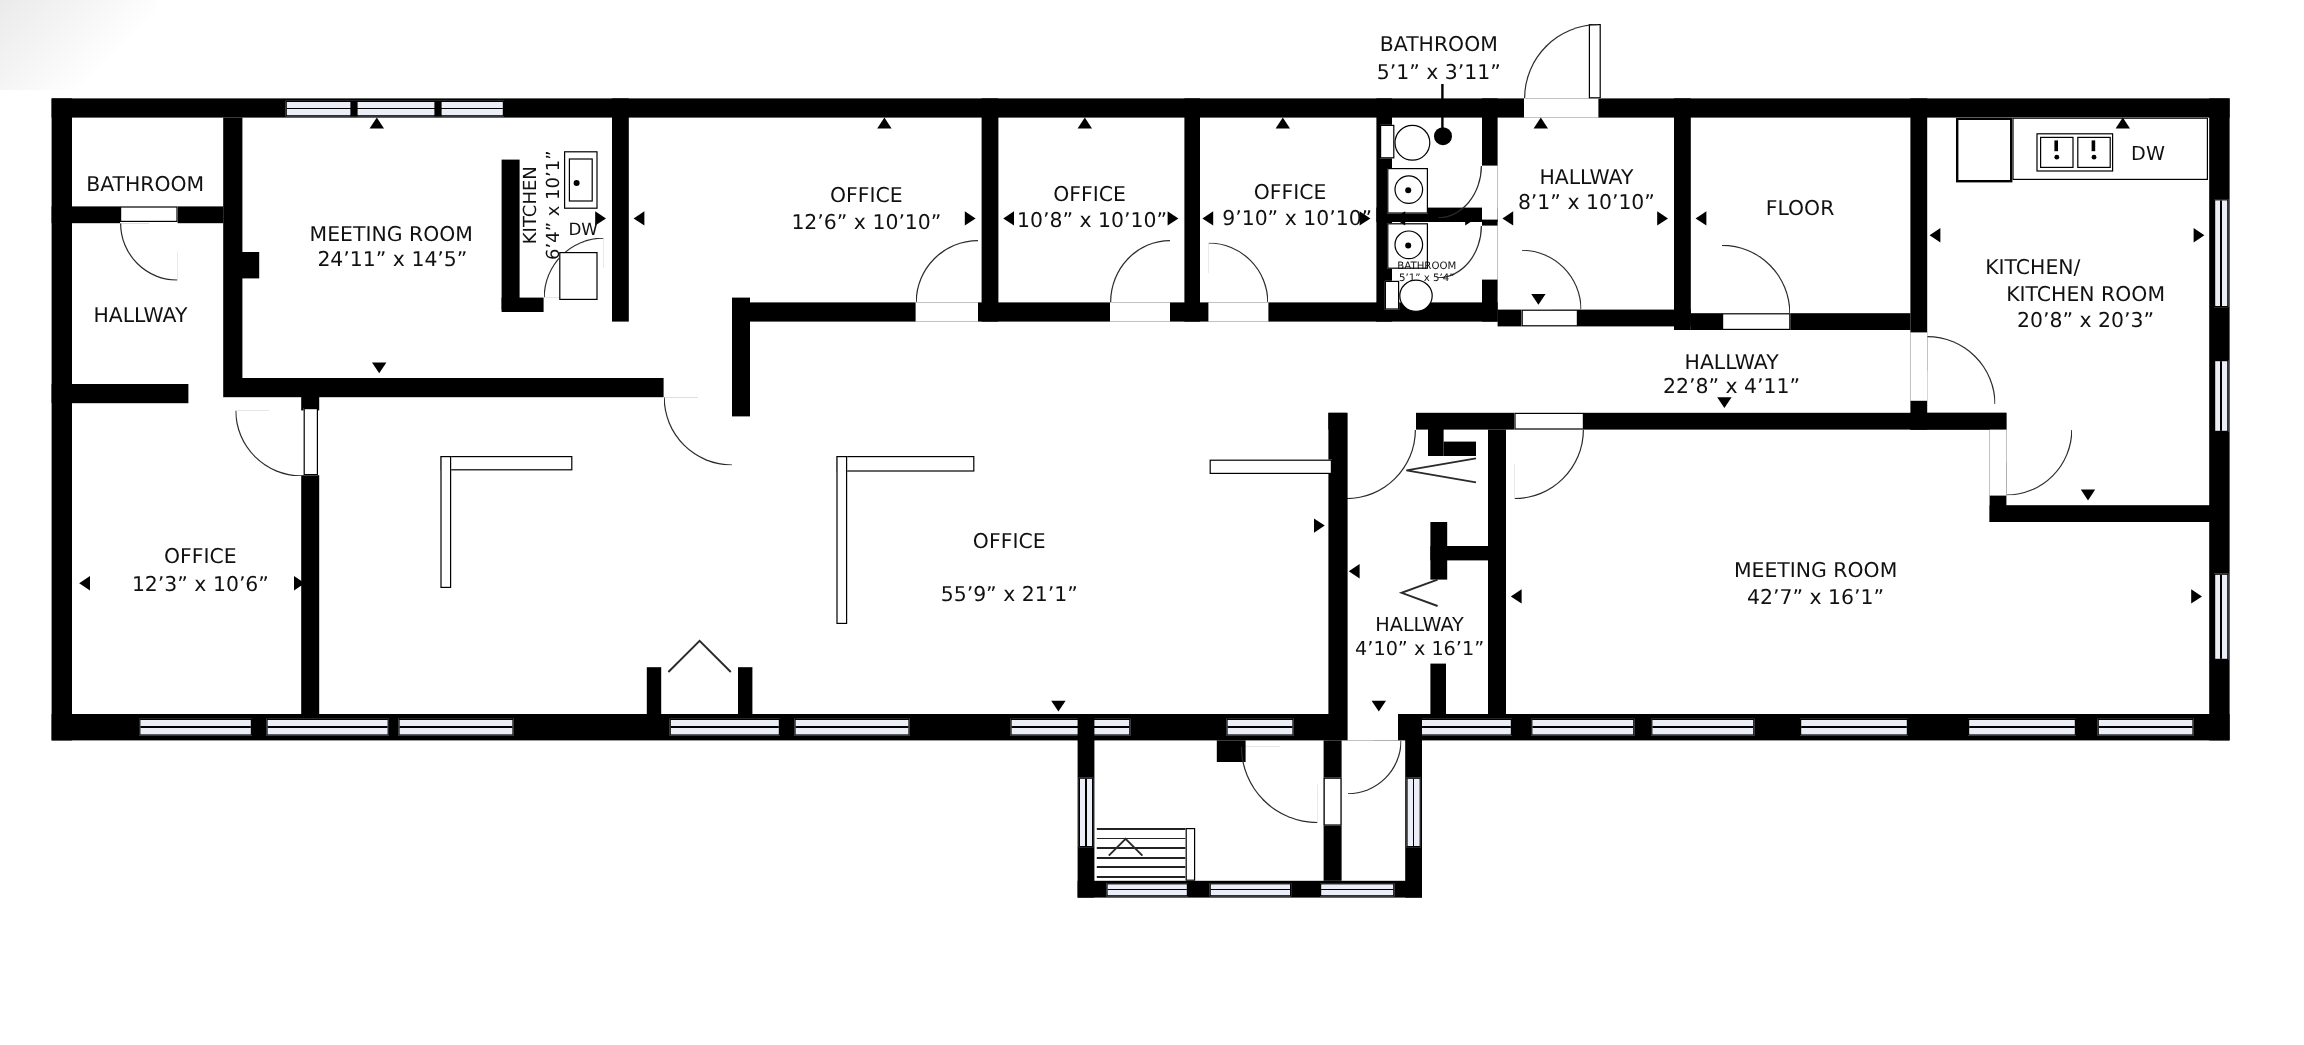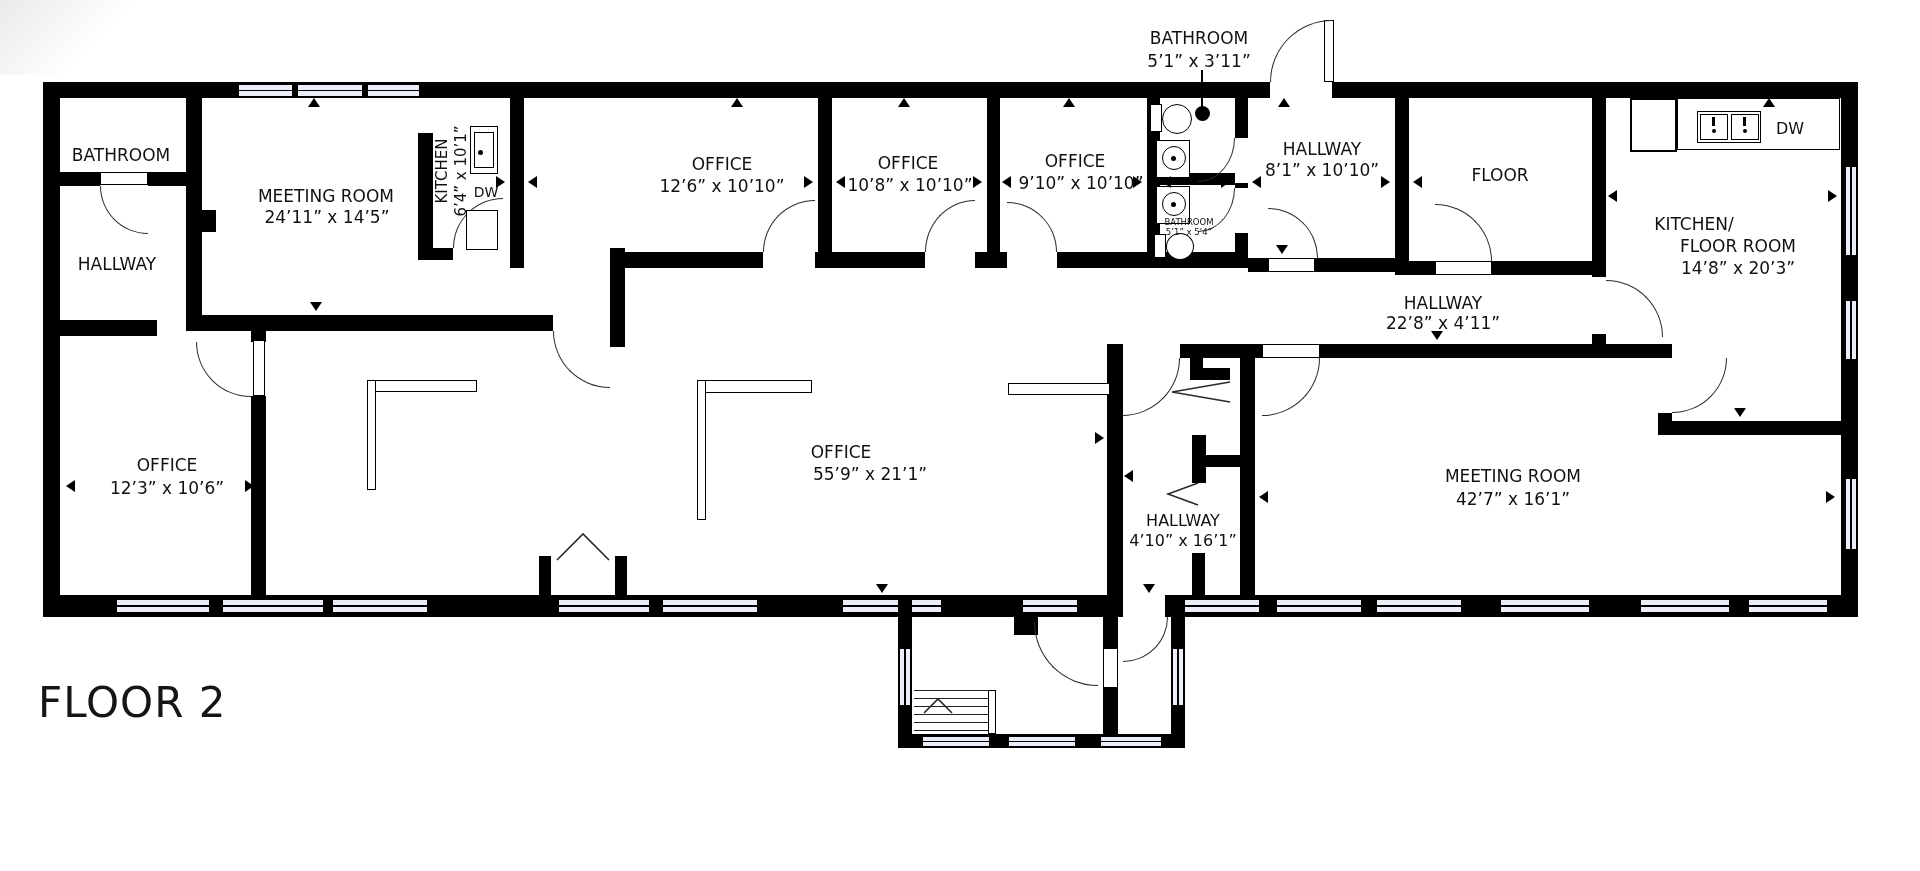--- a/index.html
+++ b/index.html
@@ -268,33 +268,32 @@
 
   <div class="lbl xs" style="left:1189px;top:222px;">BATHROOM</div>
   <div class="lbl xs" style="left:1189px;top:232px;">5’1” x 5’4”</div>
 
   <div class="lbl" style="left:1322px;top:149px;">HALLWAY</div>
   <div class="lbl" style="left:1322px;top:170px;">8’1” x 10’10”</div>
 
   <div class="lbl" style="left:1500px;top:175px;">FLOOR</div>
 
   <div class="lbl" style="left:1694px;top:224px;">KITCHEN/</div>
-  <div class="lbl" style="left:1738px;top:246px;">FLOOR ROOM</div>
-  <div class="lbl" style="left:1738px;top:268px;">14’8” x 20’3”</div>
+  <div class="lbl" style="left:1738px;top:246px;">KITCHEN ROOM</div>
+  <div class="lbl" style="left:1738px;top:268px;">20’8” x 20’3”</div>
   <div class="lbl" style="left:1790px;top:128px;font-size:16px;">DW</div>
 
   <div class="lbl" style="left:1443px;top:303px;">HALLWAY</div>
   <div class="lbl" style="left:1443px;top:323px;">22’8” x 4’11”</div>
 
   <div class="lbl" style="left:167px;top:465px;">OFFICE</div>
   <div class="lbl" style="left:167px;top:488px;">12’3” x 10’6”</div>
 
   <div class="lbl" style="left:841px;top:452px;">OFFICE</div>
-  <div class="lbl" style="left:841px;top:474px;margin-left:29px;">55’9” x 21’1”</div>
+  <div class="lbl" style="left:841px;top:496px;">55’9” x 21’1”</div>
 
   <div class="lbl sm" style="left:1183px;top:520px;font-size:16px;">HALLWAY</div>
   <div class="lbl sm" style="left:1183px;top:540px;font-size:16px;">4’10” x 16’1”</div>
 
   <div class="lbl" style="left:1513px;top:476px;">MEETING ROOM</div>
   <div class="lbl" style="left:1513px;top:499px;">42’7” x 16’1”</div>
 
-  <div id="floor-title">FLOOR 2</div>
 </div>
 
 </body></html>

